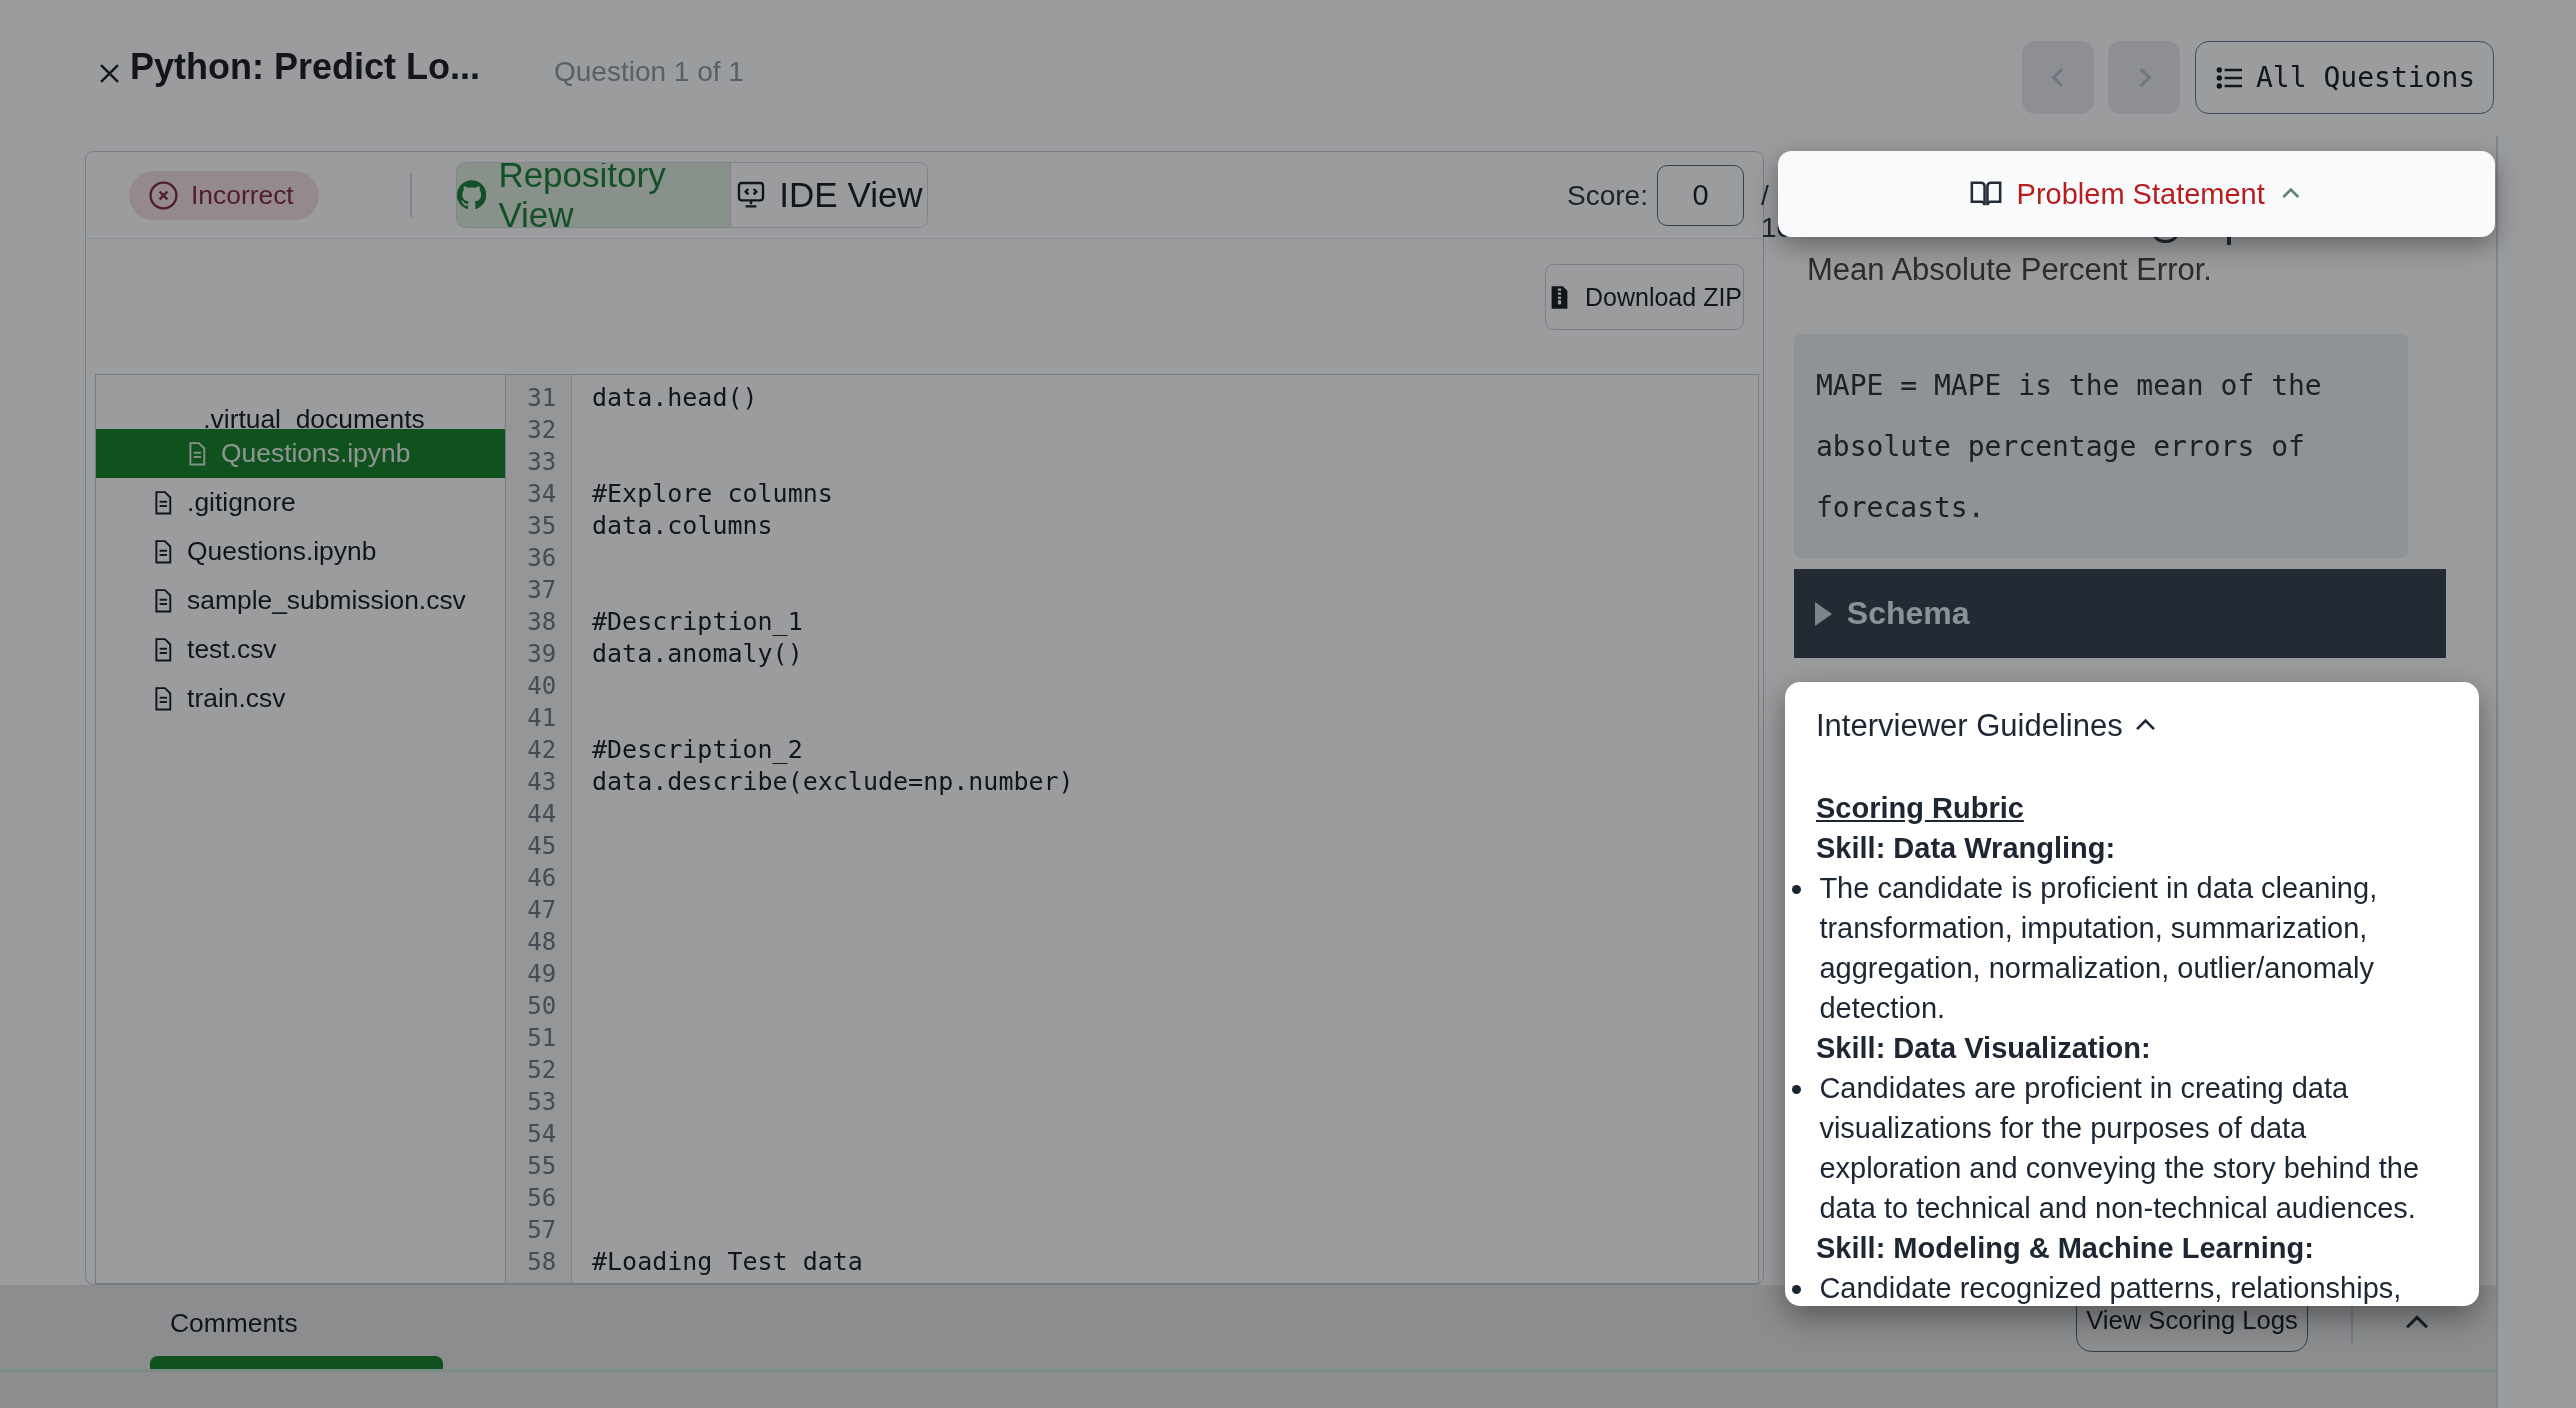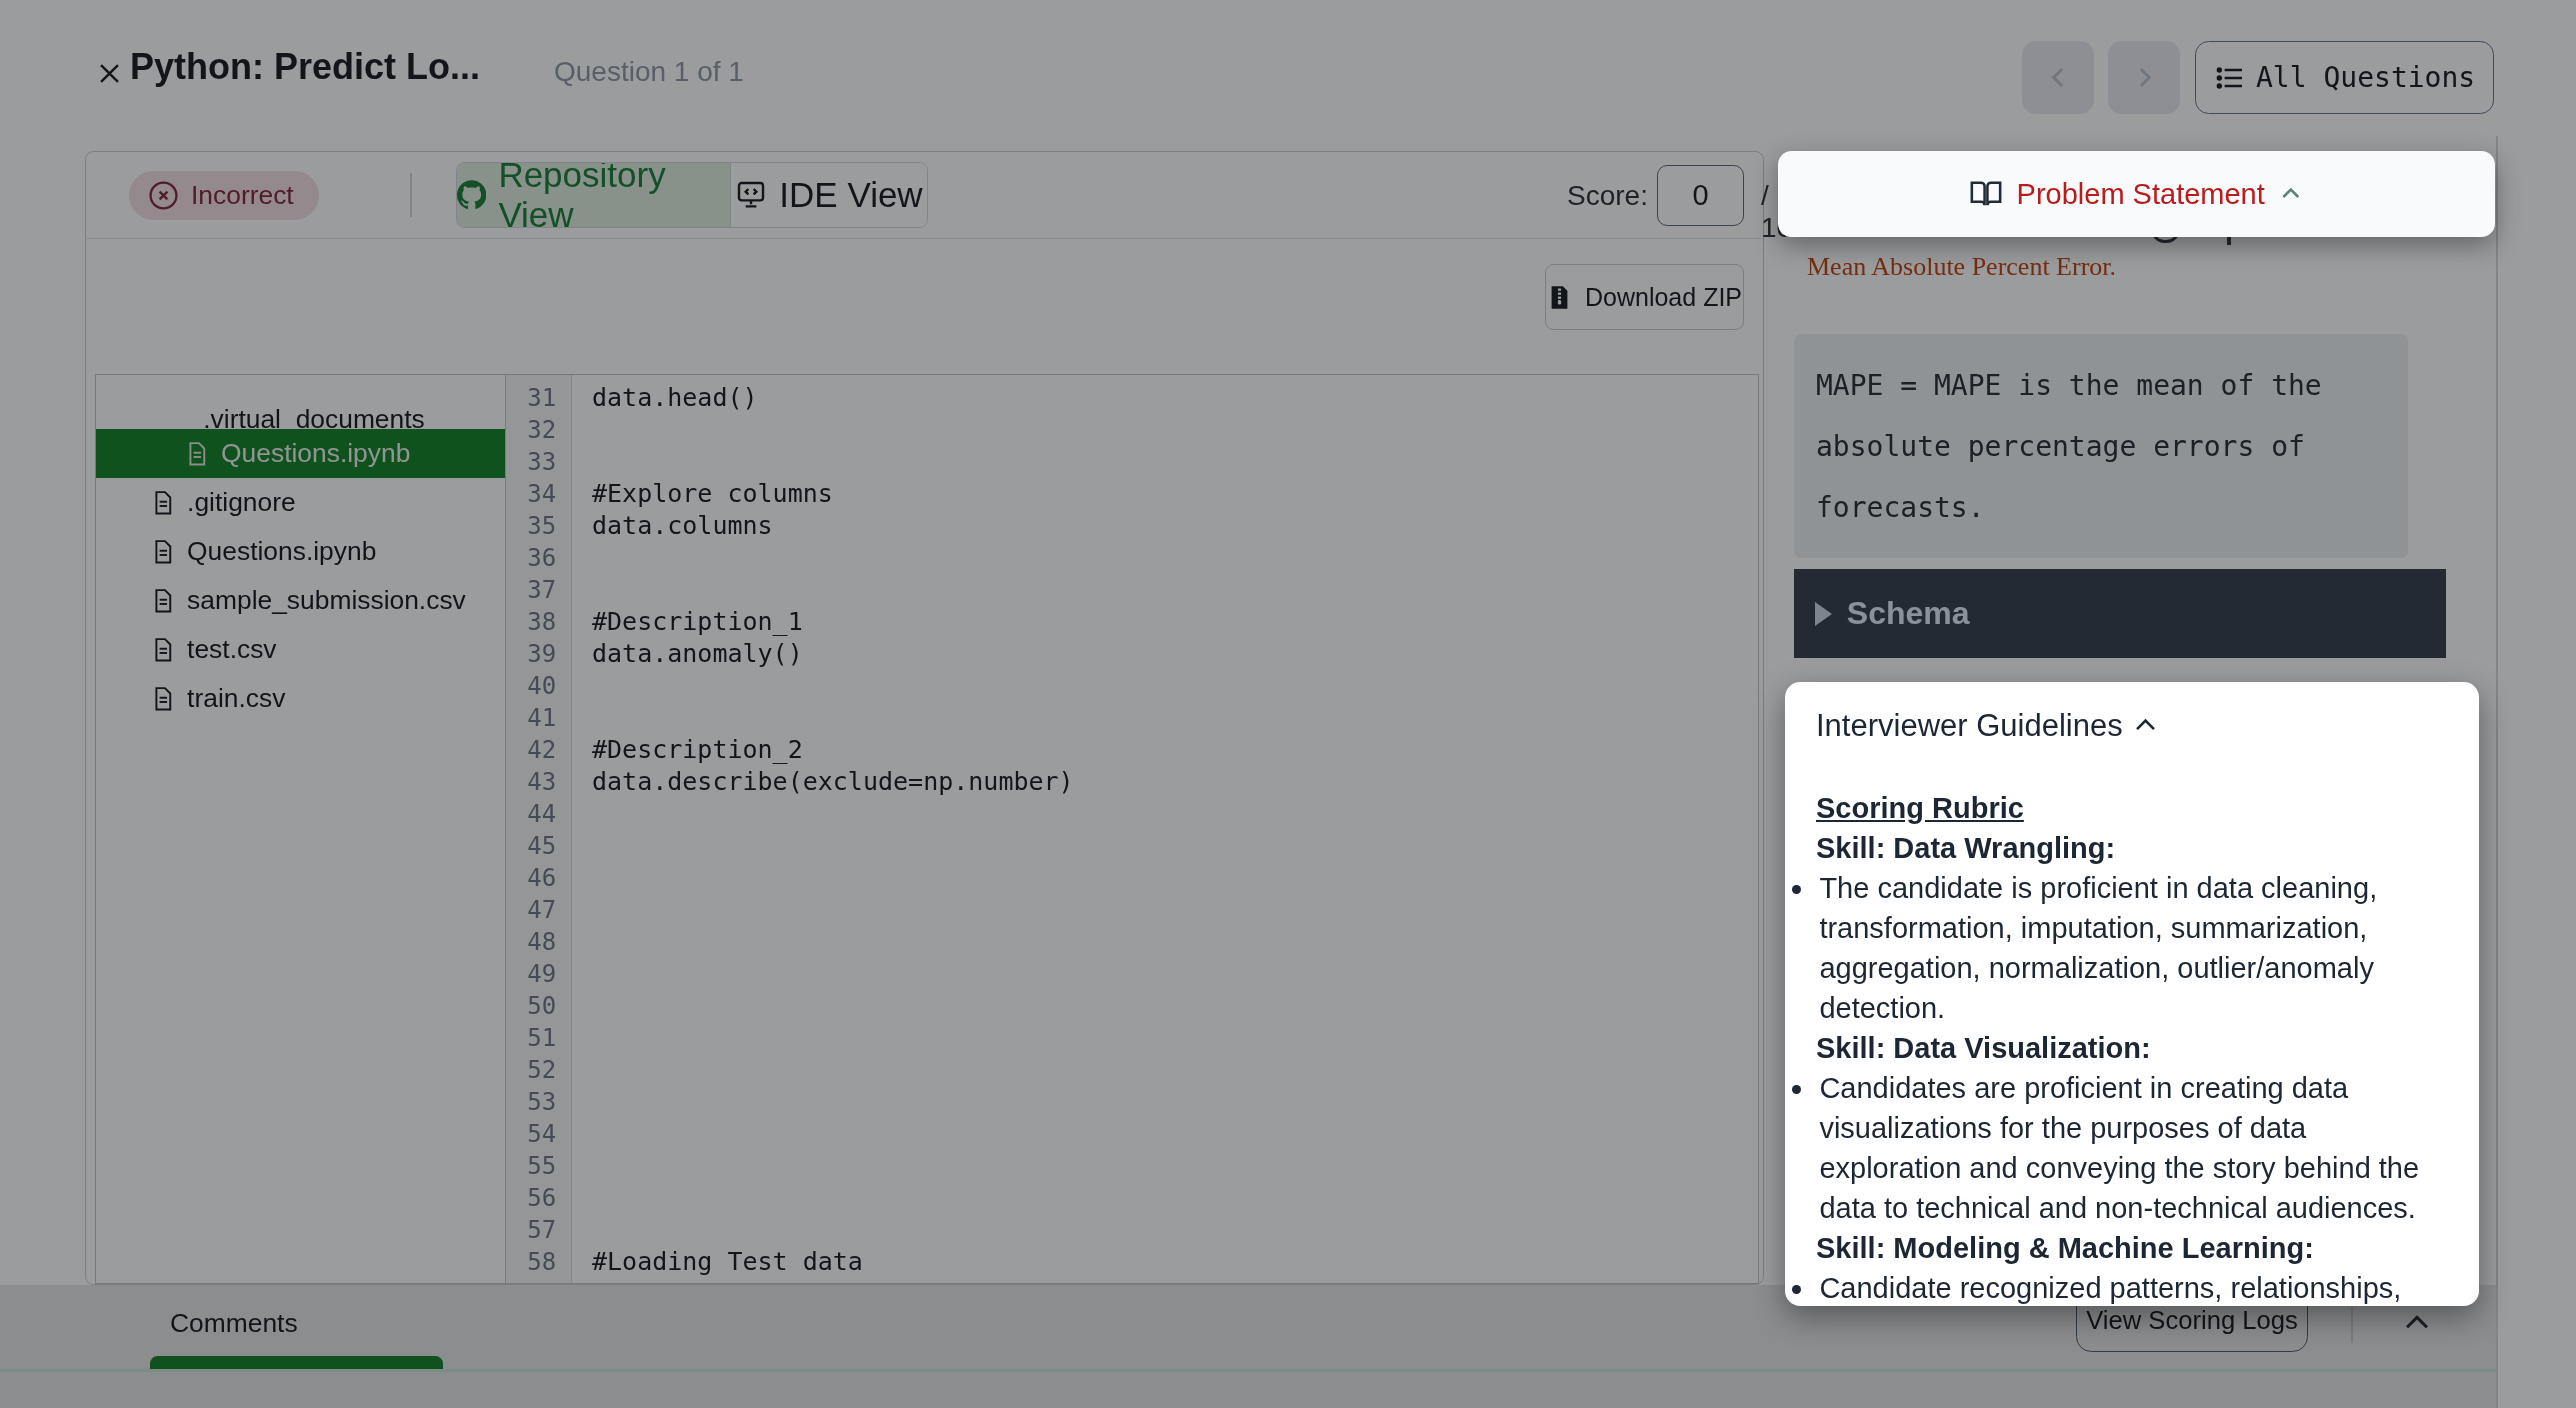--- a/index.html
+++ b/index.html
@@ -79,21 +79,21 @@
   .code-row { display:grid; grid-template-columns:66px auto; height:32px; align-items:center; }
   .ln { text-align:right; padding-right:15.3px; font-family:"DejaVu Sans Mono", monospace; font-size:24px; color:#6b7480; }
   .code { padding-left:20.5px; font-family:"DejaVu Sans Mono", monospace; font-size:25px; color:#15181d; white-space:pre; }
 
   
   .right-edge-line { position:absolute; left:2496px; top:136px; width:1.7px; height:1272px; background:#d5d8e0; }
   .clipped-frag { position:absolute; top:228px; z-index:1; }
   .frag-g { position:absolute; left:2151px; width:29px; height:15.3px; border:3.4px solid #333a44;
     border-top:none; border-radius:0 0 13.6px 13.6px; }
   .frag-p { position:absolute; left:2227px; width:4.3px; height:17px; background:#333a44; }
-  .metric-line { position:absolute; left:1807px; top:252px; font-size:26px; color:#c2410c;font-family:Liberation Serif, serif; }
+  .metric-line { position:absolute; left:1807px; top:252px; font-size:31px; color:#404040; }
   .mape-block { position:absolute; left:1794px; top:334px; width:614px; padding:20.5px 22px;
     background:#eef0f2; border-radius:6.8px; font-family:"DejaVu Sans Mono", monospace;
     font-size:28px; line-height:61px; color:#262b33; }
   .schema-bar { position:absolute; left:1794px; top:569px; width:652px; height:89px;
     background:#323c49; display:flex; align-items:center; gap:15.3px; padding-left:20.5px; cursor:pointer; }
   .schema-bar span { font-size:32px; font-weight:bold; color:#e6edf5; }
   .schema-tri { width:0; height:0; border-top:12px solid transparent; border-bottom:12px solid transparent;
     border-left:17px solid #cfd6de; }
 
   

